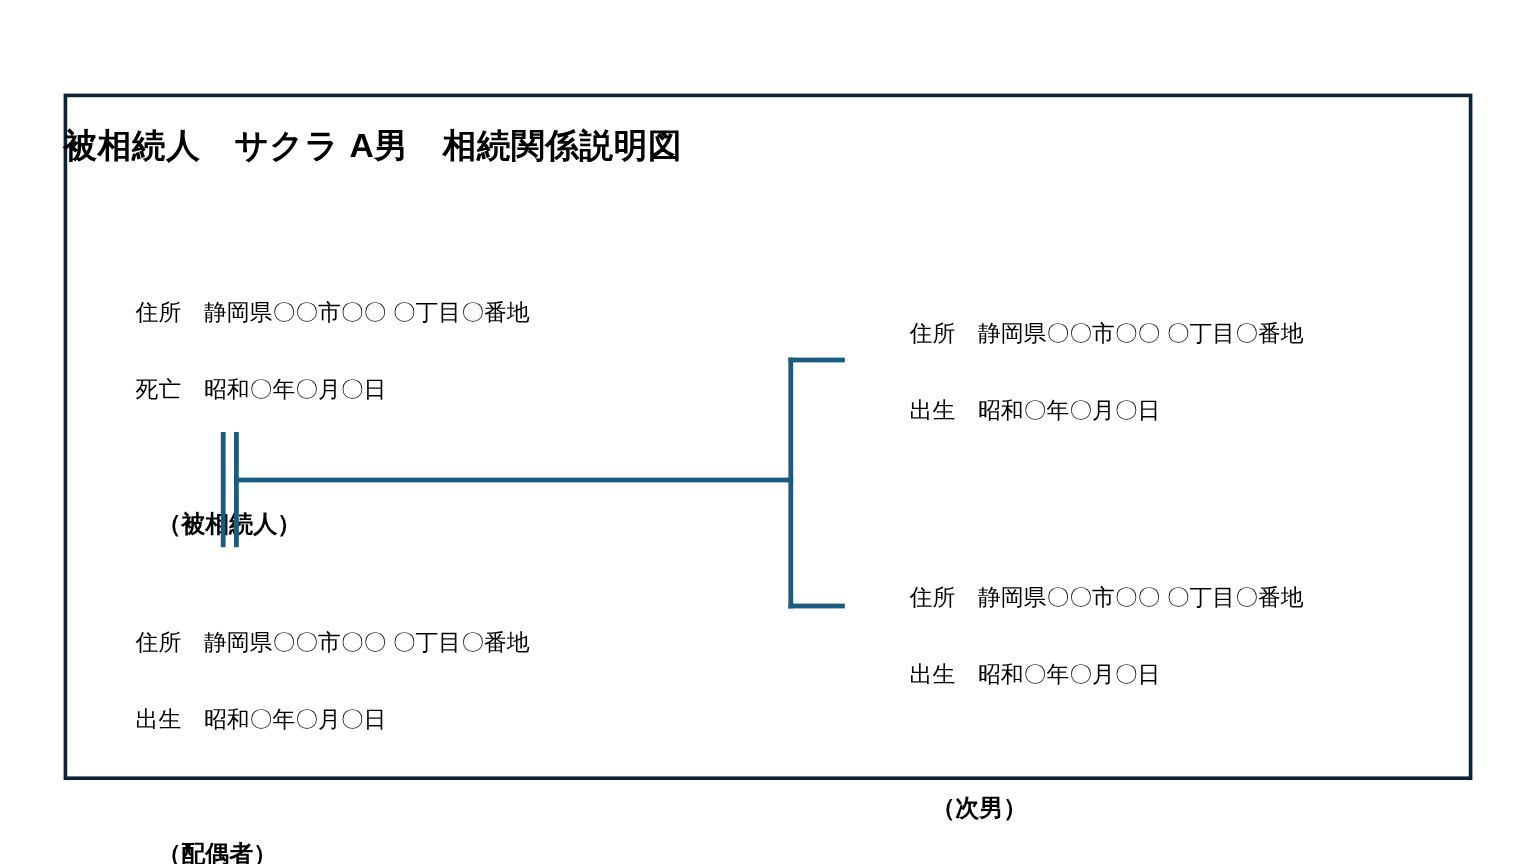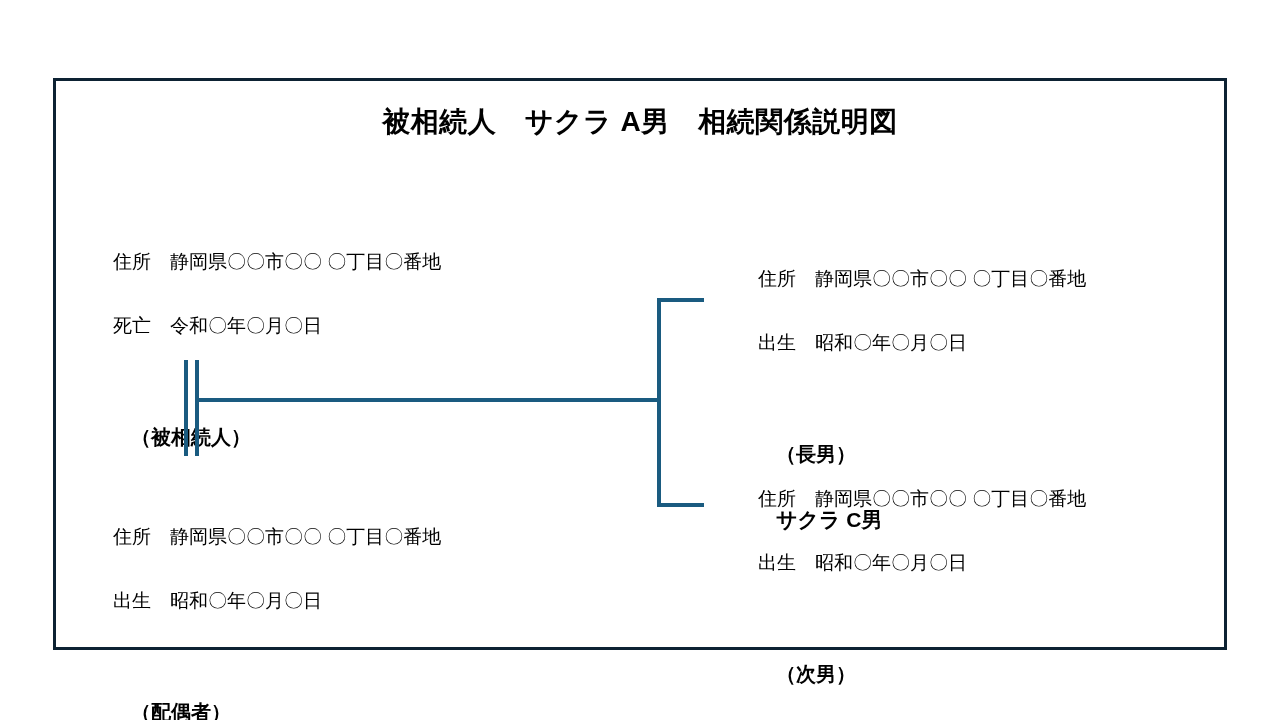--- a/index.html
+++ b/index.html
@@ -33,21 +33,20 @@
     box-sizing: border-box;
     background: #ffffff;
   }
 
   
   .title {
     position: absolute;
     left: 53px;
     top: 103px;
     width: 1174px;
-    text-align: center;
     font-size: 28px;
     font-weight: bold;
     letter-spacing: 0.5px;
     white-space: pre;
     color: #000000;
   }
 
   
   .person {
     position: absolute;
@@ -102,42 +101,38 @@
 <body>
 
 <div id="canvas">
 
   <div class="frame"></div>
 
   <div class="title">被相続人　サクラ A男　相続関係説明図</div>
 
   <div class="person" id="person-decedent">
     <div class="meta">住所　静岡県〇〇市〇〇 〇丁目〇番地</div>
-    <div class="meta">死亡　令和〇年〇月〇日</div>
+    <div class="meta">死亡　昭和〇年〇月〇日</div>
     <div class="namegroup">
       <div class="rel">（被相続人）</div>
     </div>
   </div>
 
   <div class="person" id="person-spouse">
     <div class="meta">住所　静岡県〇〇市〇〇 〇丁目〇番地</div>
     <div class="meta">出生　昭和〇年〇月〇日</div>
     <div class="namegroup">
       <div class="rel">（配偶者）</div>
       
     </div>
   </div>
 
   <div class="person" id="person-child-1">
     <div class="meta">住所　静岡県〇〇市〇〇 〇丁目〇番地</div>
     <div class="meta">出生　昭和〇年〇月〇日</div>
-    <div class="namegroup">
-      <div class="rel">（長男）</div>
-      <div class="name">サクラ C男</div>
-    </div>
   </div>
 
   <div class="person" id="person-child-2">
     <div class="meta">住所　静岡県〇〇市〇〇 〇丁目〇番地</div>
     <div class="meta">出生　昭和〇年〇月〇日</div>
     <div class="namegroup">
       <div class="rel">（次男）</div>
       
     </div>
   </div>

